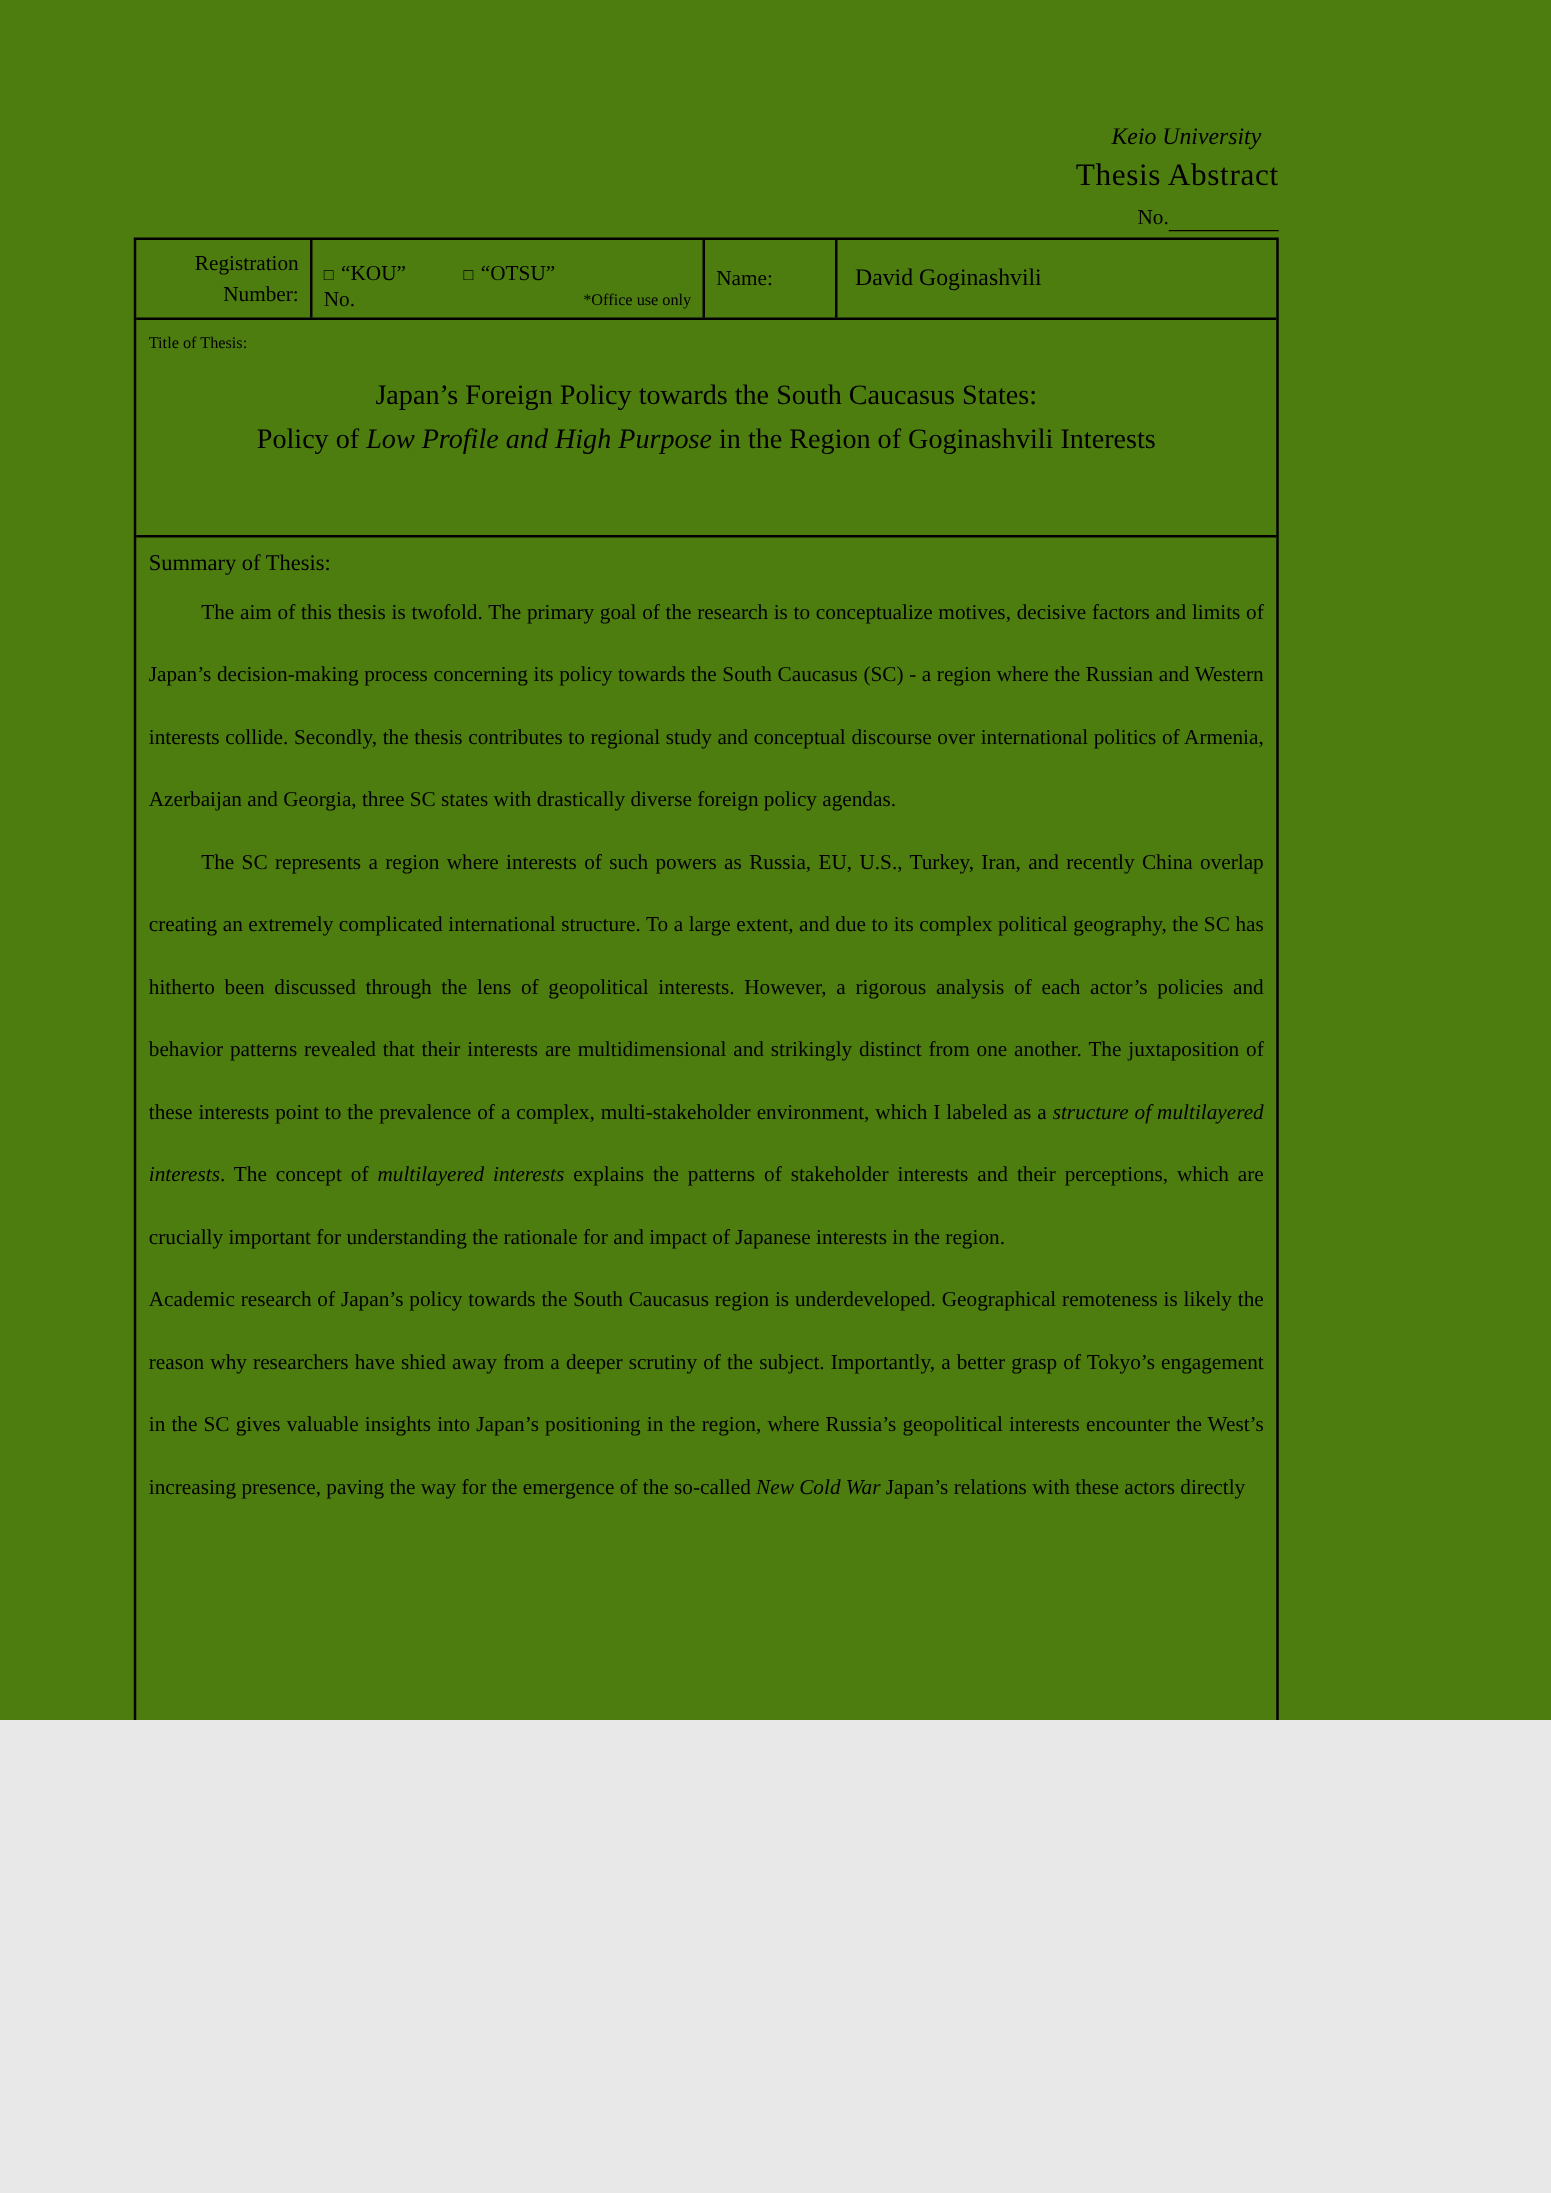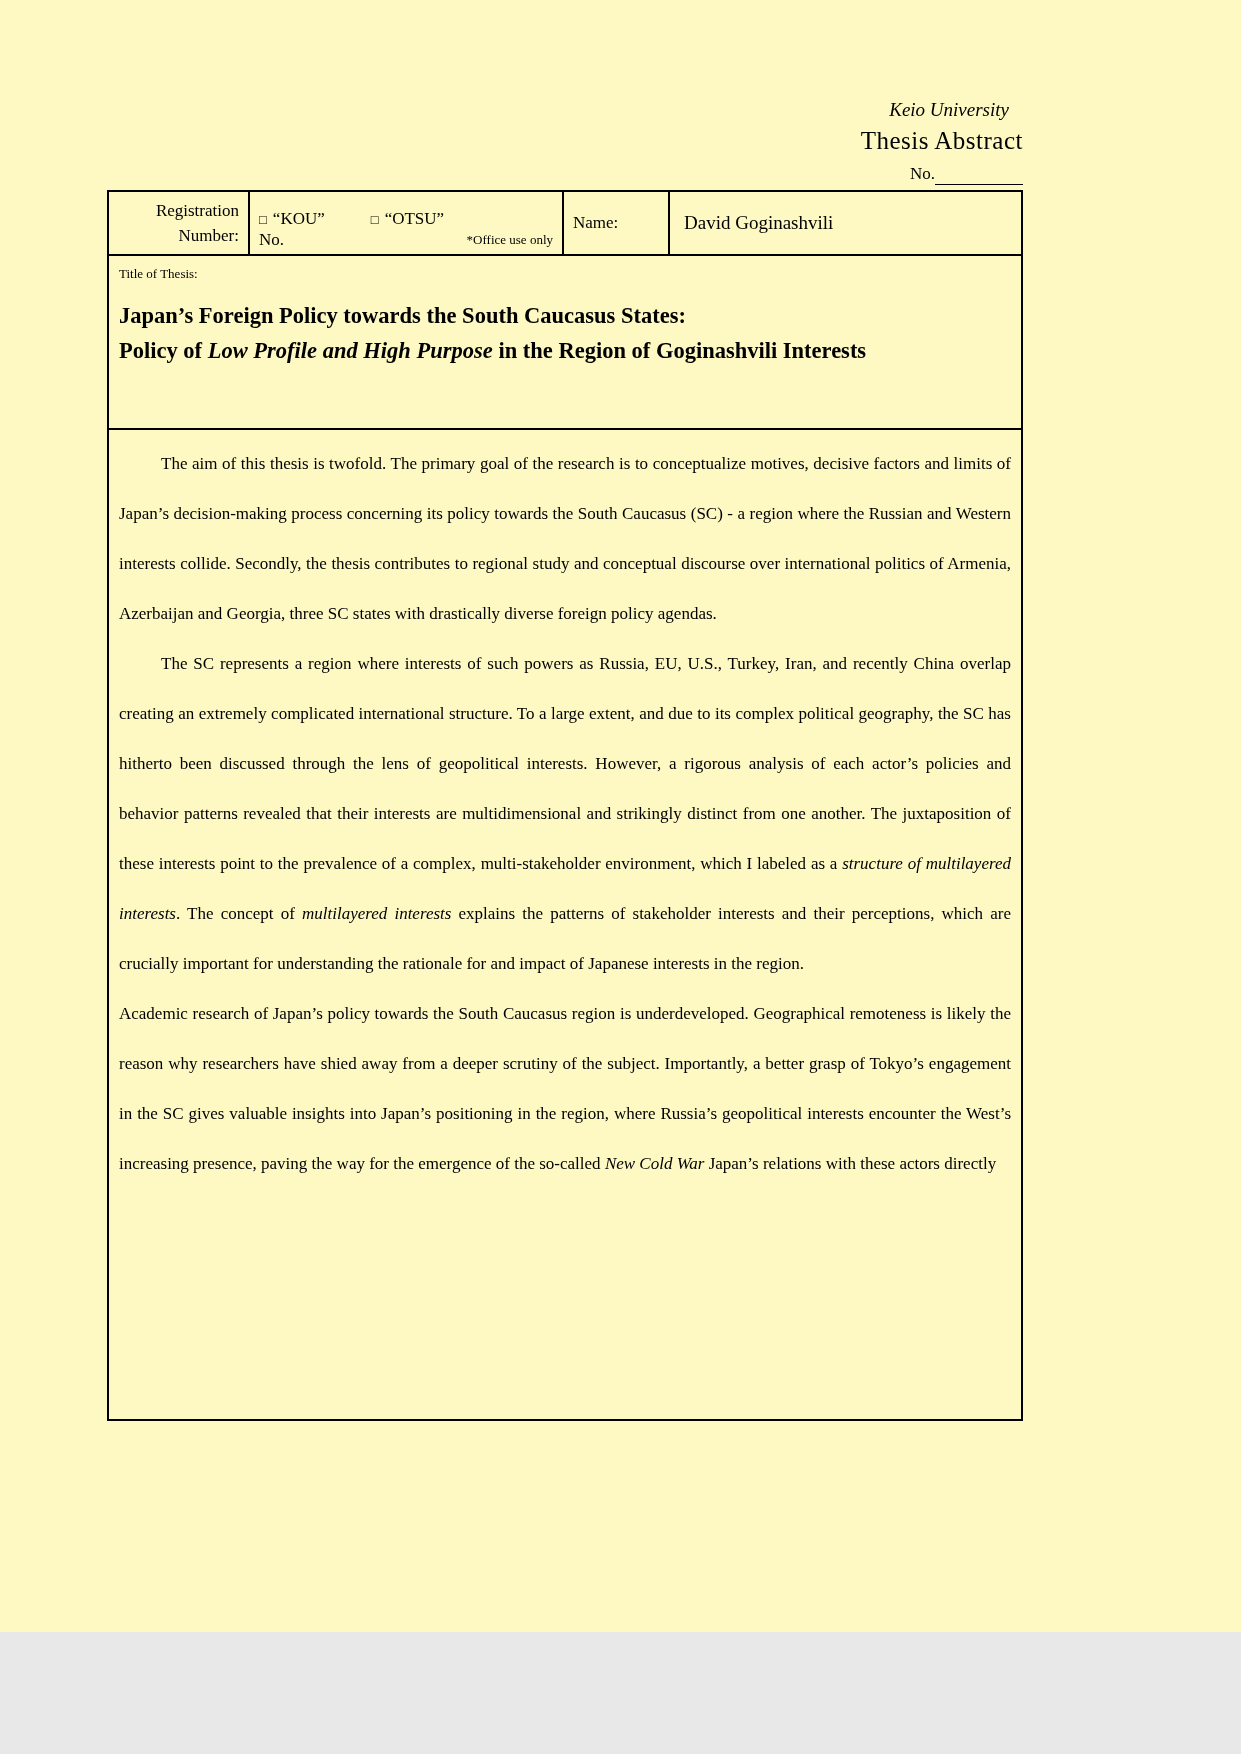--- a/index.html
+++ b/index.html
@@ -1,23 +1,23 @@
 <!DOCTYPE html>
 <html><head>
 <meta charset="utf-8">
 <title>Thesis Abstract</title>
 <style>
   * { box-sizing: border-box; }
   html, body { margin: 0; padding: 0; background: #e8e8e8; }
   .page {
     position: relative;
     width: 1241px;
-    height: 1632px;
+    height: 1376px;
     margin: 0 auto;
-    background: #fef9c3;
+    background: #4d7c0f;
     font-family: "Liberation Serif", serif;
     color: #000;
   }
   .content {
     position: absolute;
     left: 107px;
     top: 98px;
     width: 916px;
   }
   .keio {
@@ -70,25 +70,26 @@
   .name-label-cell { display: flex; align-items: center; }
   .name-value-cell { display: flex; align-items: center; font-size: 19px; padding-left: 14px !important; border-radius: 12px; }
   .title-cell {
     border-bottom: 2px solid #000;
     height: 174px;
     padding: 6px 10px;
     overflow: hidden;
   }
   .cell-label { font-size: 13px; line-height: 24px; }
   .thesis-title {
-    font-weight: bold;
+    font-weight: normal;
     font-size: 22.5px;
     line-height: 35px;
     margin-top: 12px;
     font-family: "Liberation Serif", serif;
+    text-align: center;
   }
   .summary-cell {
     height: 989px;
     padding: 7px 10px 0 10px;
     overflow: hidden;
   }
   .summary-label { font-size: 18px; line-height: 26px; }
   .summary-body {
     font-size: 17px;
     line-height: 50px;
@@ -138,20 +139,21 @@
 
       <div class="title-cell">
         <div class="cell-label">Title of Thesis:</div>
         <div class="thesis-title">
           <div>Japan’s Foreign Policy towards the South Caucasus States:</div>
           <div><span>Policy of </span><em>Low Profile and High Purpose</em><span> in the Region of Goginashvili Interests</span></div>
         </div>
       </div>
 
       <div class="summary-cell">
+        <div class="summary-label">Summary of Thesis:</div>
         <div class="summary-body">
           <p class="para indent">The aim of this thesis is twofold. The primary goal of the research is to conceptualize motives, decisive factors and limits of Japan’s decision-making process concerning its policy towards the South Caucasus (SC) - a region where the Russian and Western interests collide. Secondly, the thesis contributes to regional study and conceptual discourse over international politics of Armenia, Azerbaijan and Georgia, three SC states with drastically diverse foreign policy agendas.</p>
           <p class="para indent"><span>The SC represents a region where interests of such powers as Russia, EU, U.S., Turkey, Iran, and recently China overlap creating an extremely complicated international structure. To a large extent, and due to its complex political geography, the SC has hitherto been discussed through the lens of geopolitical interests. However, a rigorous analysis of each actor’s policies and behavior patterns revealed that their interests are multidimensional and strikingly distinct from one another. The juxtaposition of these interests point to the prevalence of a complex, multi-stakeholder environment, which I labeled as a </span><em>structure of multilayered interests</em><span>. The concept of </span><em>multilayered interests</em><span> explains the patterns of stakeholder interests and their perceptions, which are crucially important for understanding the rationale for and impact of Japanese interests in the region.</span></p>
           <p class="para"><span>Academic research of Japan’s policy towards the South Caucasus region is underdeveloped. Geographical remoteness is likely the reason why researchers have shied away from a deeper scrutiny of the subject. Importantly, a better grasp of Tokyo’s engagement in the SC gives valuable insights into Japan’s positioning in the region, where Russia’s geopolitical interests encounter the West’s increasing presence, paving the way for the emergence of the so-called </span><em>New Cold War</em><span> Japan’s relations with these actors directly</span></p>
         </div>
       </div>
 
     </div>
   </div>
 </div>

